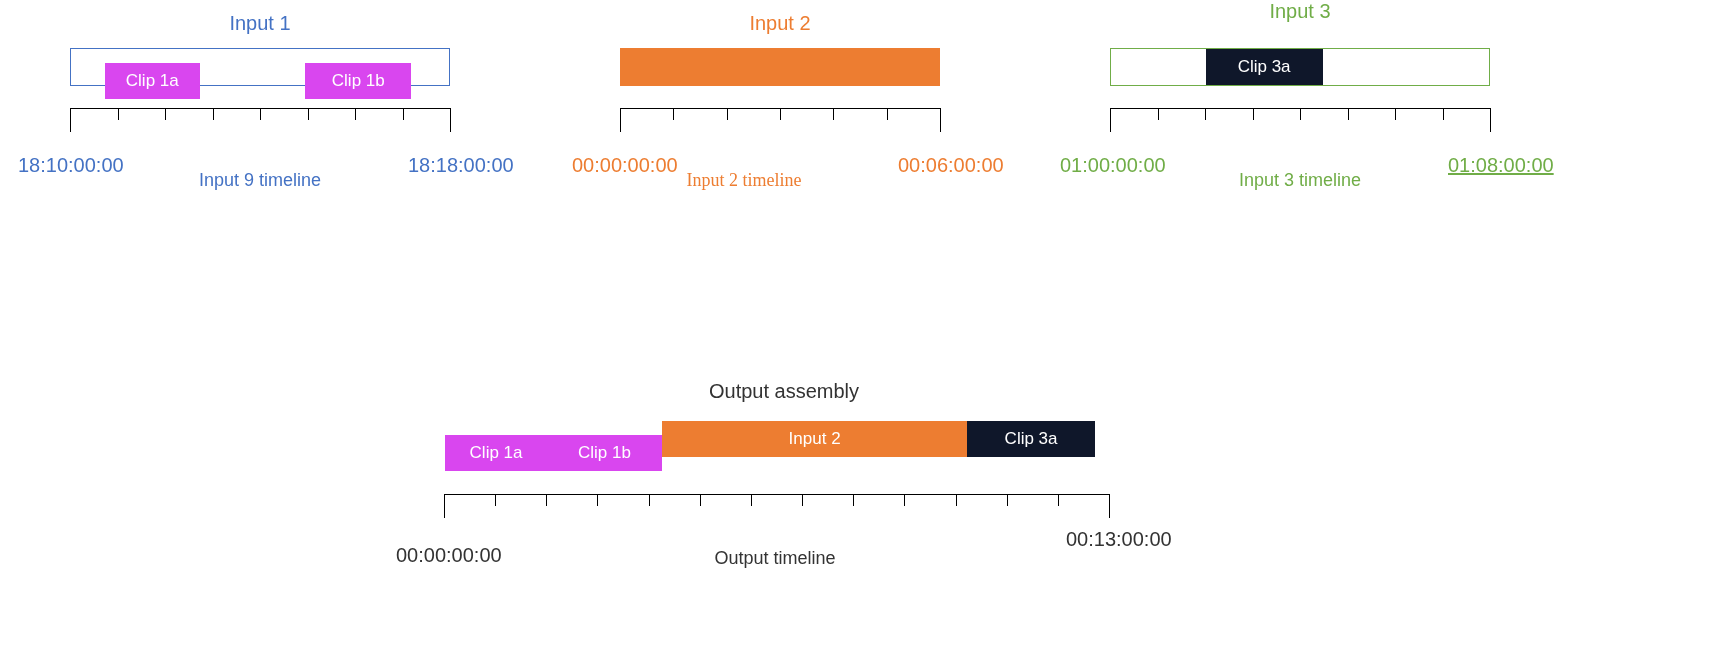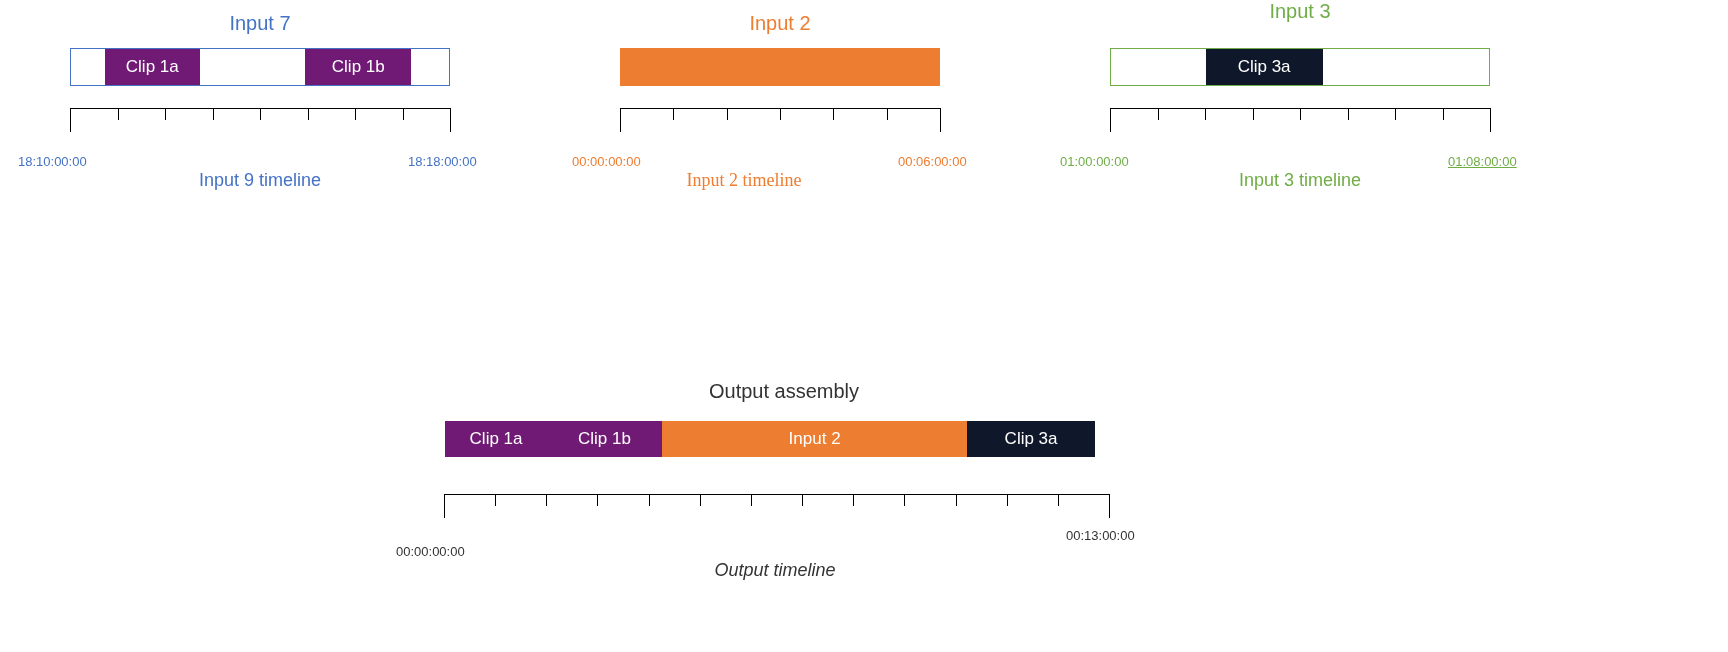--- a/index.html
+++ b/index.html
@@ -39,40 +39,40 @@
     position: absolute;
     top: 0; left: 0; right: 0;
     border-top: 1px solid;
   }
   .ruler .tick {
     position: absolute;
     top: 0;
     width: 0;
     border-left: 1px solid;
   }
-  .tc { font-size: 13px; position: absolute; }
+  .tc { font-size: 20px; position: absolute; }
   .tl-label { font-size: 18px; position: absolute; text-align: center; }
 
   
   .blue-border   { border-color: #4472C4; }
-  .blue-fill     { background: #701a75; }
+  .blue-fill     { background: #d946ef; margin-top: 14px; }
   .blue-text     { color: #4472C4; }
   .orange-border { border-color: #ED7D31; }
   .orange-fill   { background: #ED7D31; }
   .orange-text   { color: #ED7D31; }
   .green-border  { border-color: #70AD47; }
   .green-fill    { background: #0f172a; text-align: right; }
   .green-text    { color: #70AD47; }
   .black-border  { border-color: #555; }
   .black-text    { color: #333; }
 </style>
 </head>
 <body>
 
-<div class="abs blue-text title" style="left:70px; top:12px; width:380px;">Input 7</div>
+<div class="abs blue-text title" style="left:70px; top:12px; width:380px;">Input 1</div>
 
 <div class="track blue-border" style="left:70px; top:48px; width:380px;">
   <div class="clip blue-fill" style="left:9%; width:25%;">Clip 1a</div>
   <div class="clip blue-fill" style="left:62%; width:28%;">Clip 1b</div>
 </div>
 
 <div class="ruler" style="left:70px; top:108px; width:380px;">
   <div class="line blue-border"></div>
   <div class="tick blue-border" style="left:0%;   height:24px;"></div>
   <div class="tick blue-border" style="left:12.5%;height:12px;"></div>
@@ -153,13 +153,13 @@
   <div class="tick black-border" style="left:61.53%;height:12px;"></div>
   <div class="tick black-border" style="left:69.23%;height:12px;"></div>
   <div class="tick black-border" style="left:76.92%;height:12px;"></div>
   <div class="tick black-border" style="left:84.61%;height:12px;"></div>
   <div class="tick black-border" style="left:92.30%;height:12px;"></div>
   <div class="tick black-border" style="left:100%;  height:24px;"></div>
 </div>
 
 <div class="tc black-text" style="left:396px; top:544px;">00:00:00:00</div>
 <div class="tc black-text" style="left:1066px; top:528px;">00:13:00:00</div>
-<div class="tl-label black-text" style="left:665px; top:560px; width:220px;font-style:italic;">Output timeline</div>
+<div class="tl-label black-text" style="left:665px; top:548px; width:220px;">Output timeline</div>
 
 </body></html>

